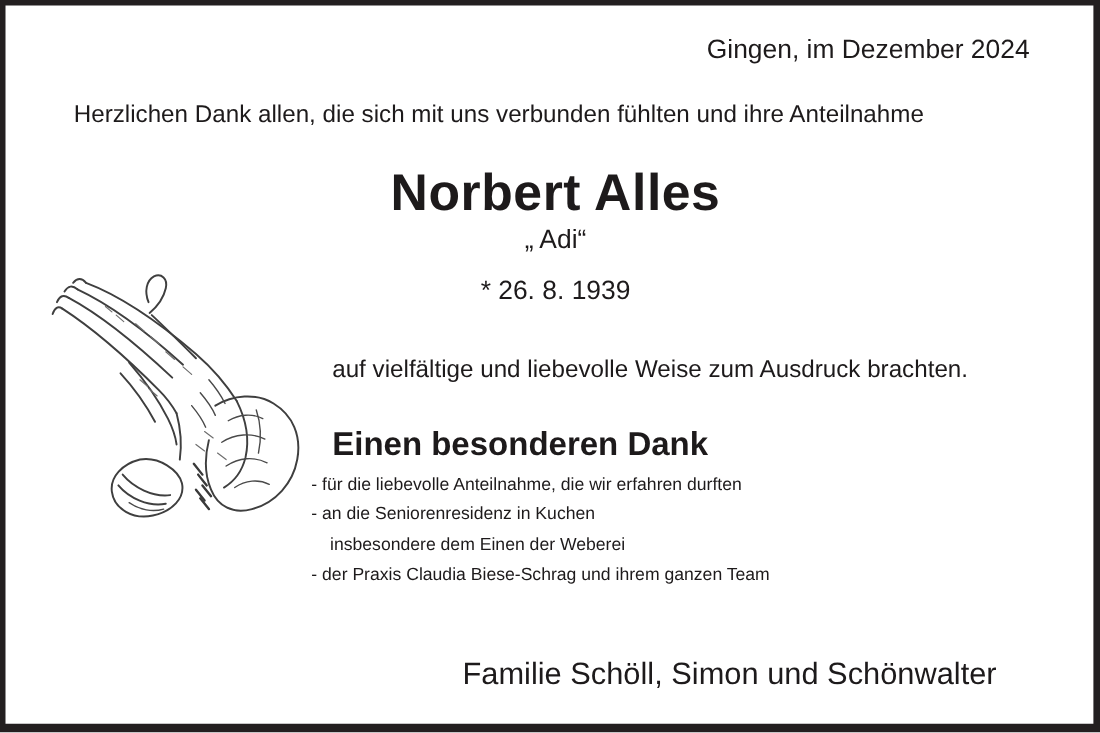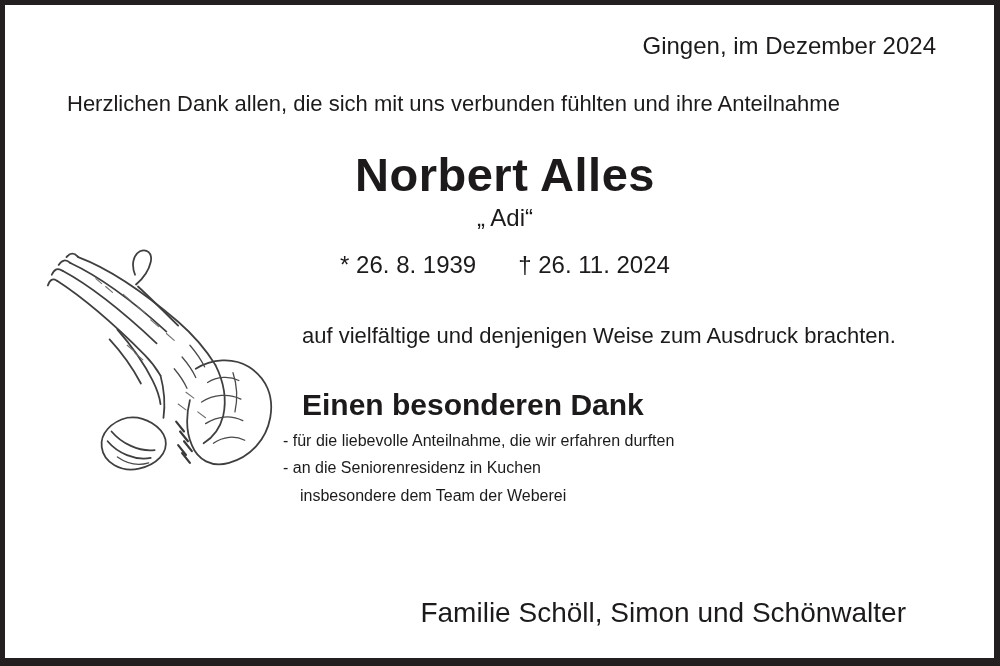--- a/index.html
+++ b/index.html
@@ -81,31 +81,31 @@
   <div class="abs dateline">Gingen, im Dezember 2024</div>
 
   <div class="abs intro">Herzlichen Dank allen, die sich mit uns verbunden fühlten und ihre Anteilnahme</div>
 
   <h1 class="abs name">Norbert Alles</h1>
 
   <div class="abs nickname">„ Adi“</div>
 
   <div class="abs dates">
     <span>* 26. 8. 1939</span>
-    <span>† 26. 11. 2024</span>
   </div>
 
-  <div class="abs outro">auf vielfältige und denjenigen Weise zum Ausdruck brachten.</div>
+  <div class="abs outro">auf vielfältige und liebevolle Weise zum Ausdruck brachten.</div>
 
   <div class="abs thanks-heading">Einen besonderen Dank</div>
 
   <div class="abs thanks-list">
     <div>- für die liebevolle Anteilnahme, die wir erfahren durften</div>
     <div>- an die Seniorenresidenz in Kuchen</div>
-    <div class="indent">insbesondere dem Team der Weberei</div>
+    <div class="indent">insbesondere dem Einen der Weberei</div>
+    <div>- der Praxis Claudia Biese-Schrag und ihrem ganzen Team</div>
   </div>
 
   <div class="abs signature">Familie Schöll, Simon und Schönwalter</div>
 
   <svg class="abs hands" viewBox="0 0 245 250" aria-hidden="true">
 
     <g fill="none" stroke="#3f3f3f" stroke-width="1.8" stroke-linecap="round" stroke-linejoin="round">
 
       <path d="M38,22 C70,34 105,58 140,88 C155,101 168,116 178,132"></path>
       <path d="M30,28 C60,42 95,68 128,98"></path>

